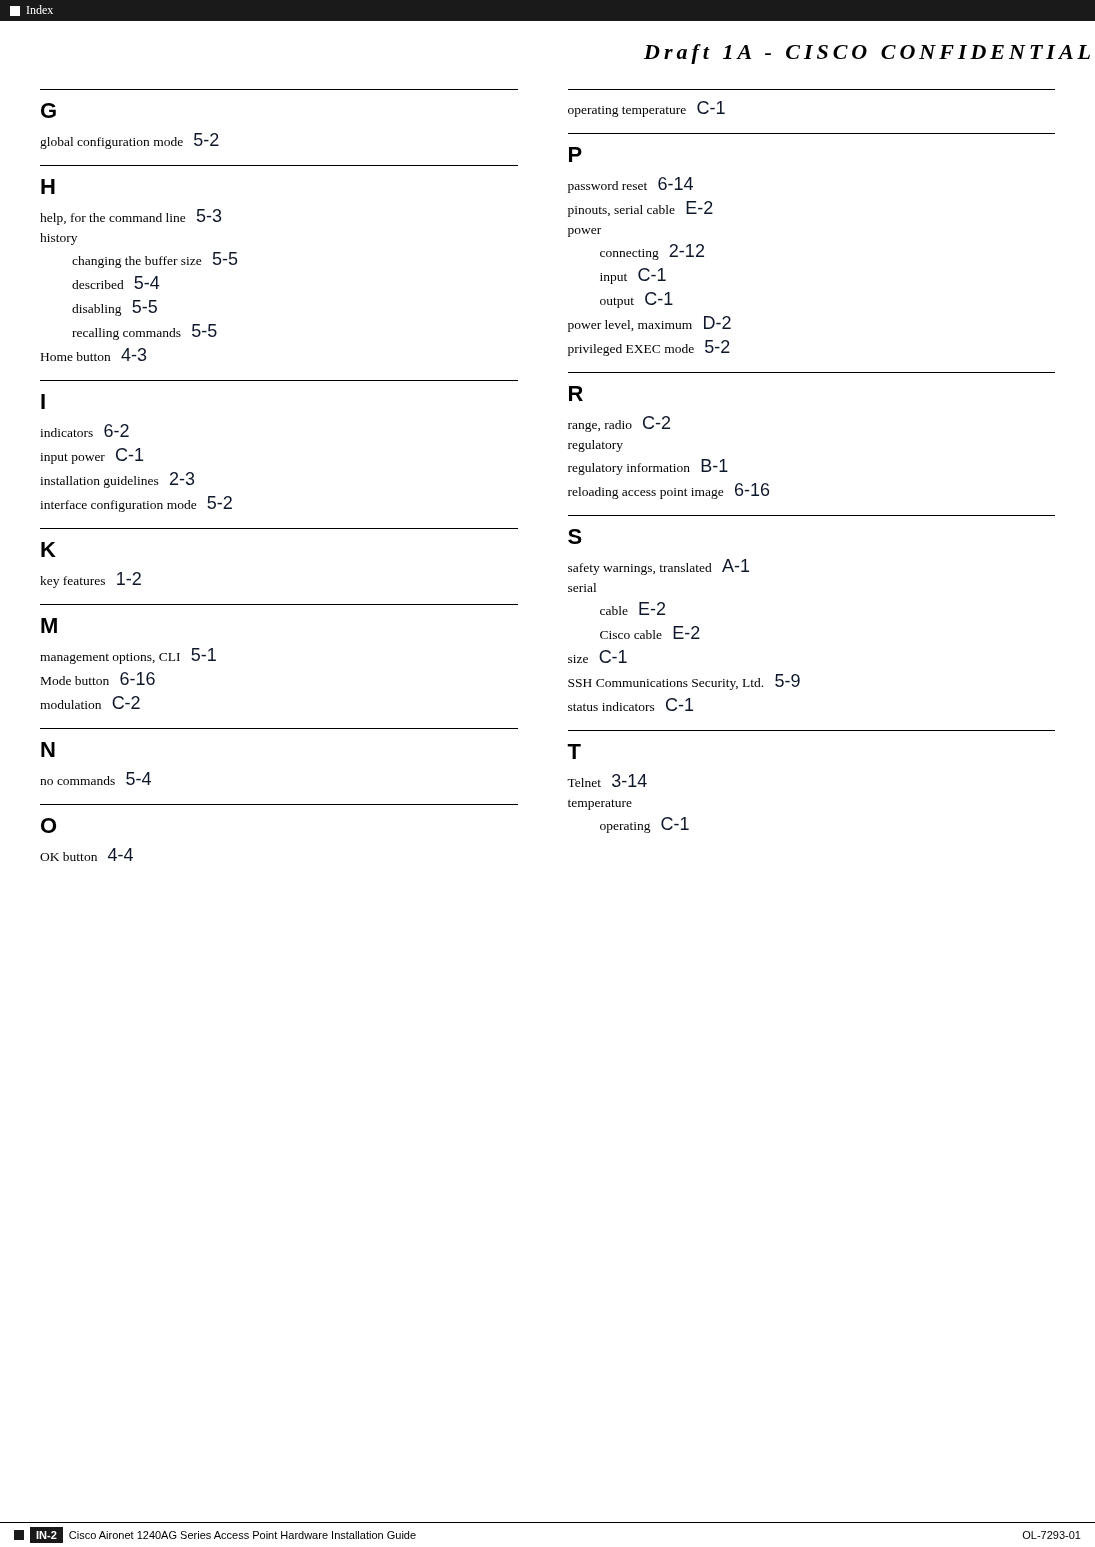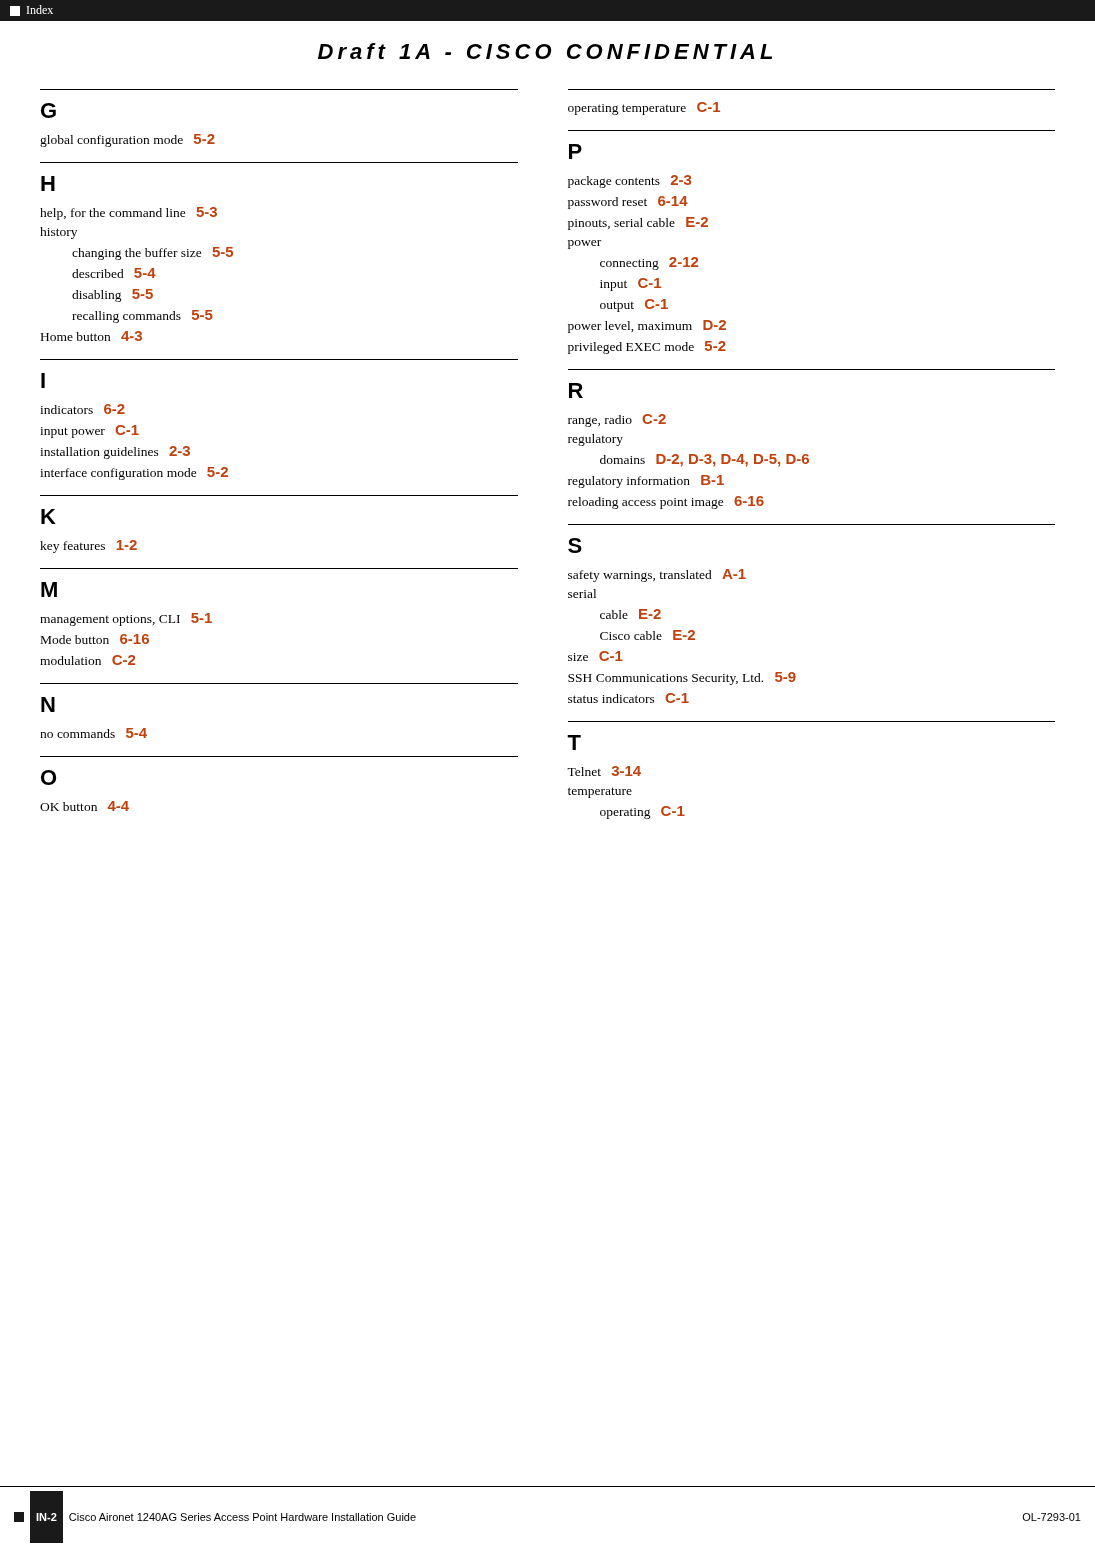--- a/index.html
+++ b/index.html
@@ -20,26 +20,26 @@
       display: flex;
       align-items: center;
       gap: 6px;
     }
     .top-bar-square {
       width: 10px; height: 10px;
       background: #fff;
       display: inline-block;
     }
     .page-header {
-      text-align: center;
+      text-align: right;
       padding: 18px 0 10px 0;
       font-size: 22px;
       font-weight: bold;
       letter-spacing: 4px;
-      font-family: Liberation Sans, sans-serif;
+      font-family: Liberation Serif, serif;
       font-style: italic;
     }
     .content-area {
       display: flex;
       padding: 0 40px;
       gap: 0;
     }
     .col-left {
       width: 50%;
       padding-right: 30px;
@@ -61,24 +61,24 @@
       margin-top: 4px;
     }
     .index-entry {
       margin: 3px 0;
       font-size: 13.5px;
     }
     .index-entry .term {
       font-family: Times New Roman, serif;
     }
     .index-entry .pageref {
-      color: #c2410c;
+      color: #0f172a;
       font-family: Arial, sans-serif;
-      font-size: 15px;
-      font-weight: bold;
+      font-size: 18px;
+      font-weight: normal;
     }
     .index-entry.sub {
       margin-left: 32px;
     }
     .bottom-bar {
       position: absolute;
       bottom: 0;
       left: 0;
       right: 0;
       border-top: 1.5px solid #000;
@@ -95,21 +95,21 @@
       gap: 6px;
     }
     .bottom-square {
       width: 10px; height: 10px;
       background: #1a1a1a;
       display: inline-block;
     }
     .in2-badge {
       background: #1a1a1a;
       color: #fff;
-      padding: 20px 6px;
+      padding: 2px 6px;
       font-size: 11px;
       font-weight: bold;
       text-align: right;
     }
   </style>
 </head>
 <body>
 
 <div class="top-bar">
   <span class="top-bar-square"></span>
@@ -202,23 +202,20 @@
   <div class="col-right">
 
     <hr class="section-divider">
     <div class="index-entry" style="margin-top:6px;">
       <span class="term">operating temperature&nbsp;&nbsp;&nbsp;</span><span class="pageref">C-1</span>
     </div>
 
     <hr class="section-divider">
     <div class="section-letter">P</div>
     <div class="index-entry">
-      <span class="term">package contents&nbsp;&nbsp;&nbsp;</span><span class="pageref">2-3</span>
-    </div>
-    <div class="index-entry">
       <span class="term">password reset&nbsp;&nbsp;&nbsp;</span><span class="pageref">6-14</span>
     </div>
     <div class="index-entry">
       <span class="term">pinouts, serial cable&nbsp;&nbsp;&nbsp;</span><span class="pageref">E-2</span>
     </div>
     <div class="index-entry">
       <span class="term">power</span>
     </div>
     <div class="index-entry sub">
       <span class="term">connecting&nbsp;&nbsp;&nbsp;</span><span class="pageref">2-12</span>
@@ -236,23 +233,20 @@
       <span class="term">privileged EXEC mode&nbsp;&nbsp;&nbsp;</span><span class="pageref">5-2</span>
     </div>
 
     <hr class="section-divider">
     <div class="section-letter">R</div>
     <div class="index-entry">
       <span class="term">range, radio&nbsp;&nbsp;&nbsp;</span><span class="pageref">C-2</span>
     </div>
     <div class="index-entry">
       <span class="term">regulatory</span>
-    </div>
-    <div class="index-entry sub">
-      <span class="term">domains&nbsp;&nbsp;&nbsp;</span><span class="pageref">D-2, D-3, D-4, D-5, D-6</span>
     </div>
     <div class="index-entry">
       <span class="term">regulatory information&nbsp;&nbsp;&nbsp;</span><span class="pageref">B-1</span>
     </div>
     <div class="index-entry">
       <span class="term">reloading access point image&nbsp;&nbsp;&nbsp;</span><span class="pageref">6-16</span>
     </div>
 
     <hr class="section-divider">
     <div class="section-letter">S</div>

